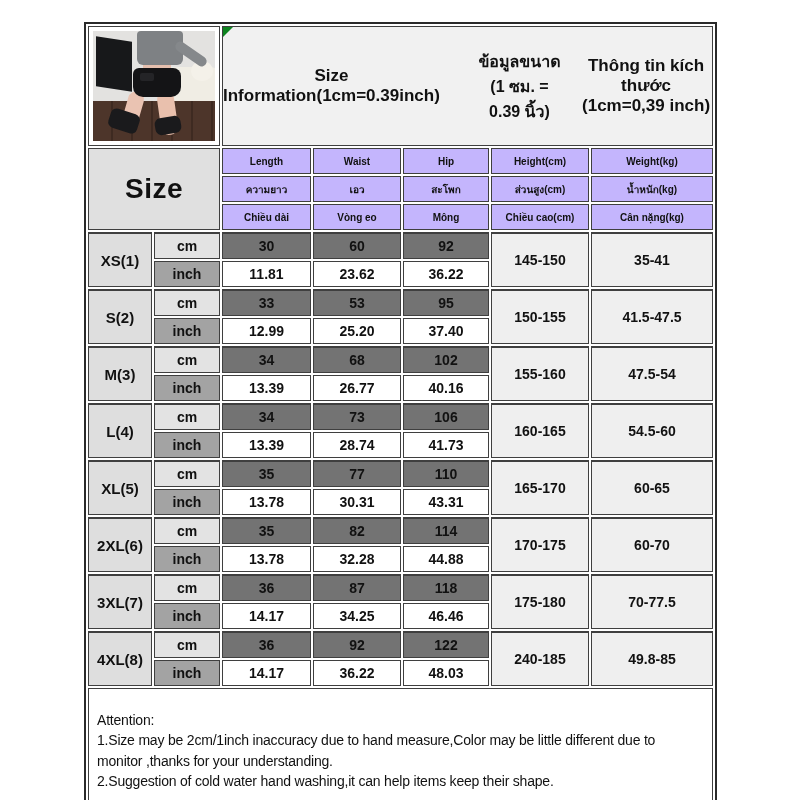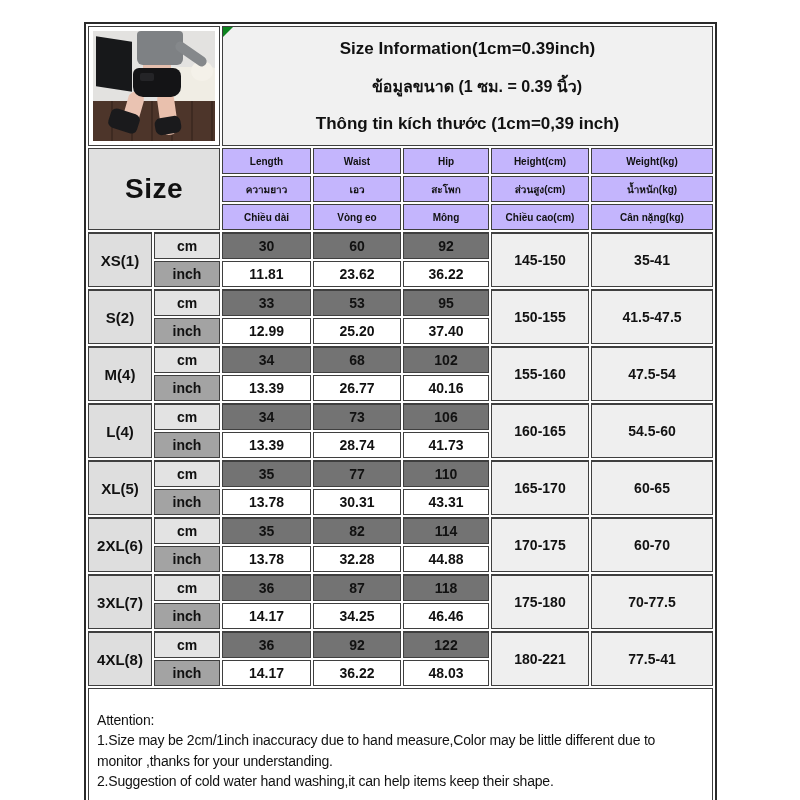--- a/index.html
+++ b/index.html
@@ -15,21 +15,21 @@
   td{
     border:1px solid #3f3f3f;text-align:center;vertical-align:middle;
     font-weight:bold;font-size:14px;padding:0;overflow:hidden;
   }
   
   .hcell{background:#c4b5fd;font-size:10px;height:24px;margin-left:44px;}
   .c-size{background:#e0e0e0;font-size:28px;letter-spacing:.5px;}
   
   .c-photo{background:#ffffff;height:118px;}
   .c-title{background:#f1f1f1;position:relative;}
-  .title-stack{display:flex;flex-direction:column;gap:15px;align-items:center;justify-content:center;}
+  .title-stack{display:flex;flex-direction:row;gap:15px;align-items:center;justify-content:center;}
   .t-en,.t-vi{font-size:17px;font-weight:bold;}
   .t-th{font-size:16px;font-weight:bold;margin-left:19px;}
   .corner-marker{position:absolute;top:0;left:0;width:0;height:0;
     border-top:10px solid #0e8420;border-right:10px solid transparent;}
   
   .lab{background:#dedede;font-size:15px;}
   .unit-cm{background:#e3e3e3;}
   .unit-in{background:#a3a3a3;}
   .vc{background:#737373;}
   .vi2{background:#ffffff;margin-top:18px;}
@@ -149,21 +149,21 @@
     <td class="mg" rowspan="2">41.5-47.5</td>
   </tr>
   <tr class="dr">
     <td class="unit-in">inch</td>
     <td class="vi2">12.99</td>
     <td class="vi2">25.20</td>
     <td class="vi2">37.40</td>
   </tr>
 
   <tr class="dr gtop">
-    <td class="lab" rowspan="2">M(4)</td>
+    <td class="lab" rowspan="2">M(3)</td>
     <td class="unit-cm">cm</td>
     <td class="vc">34</td>
     <td class="vc">68</td>
     <td class="vc">102</td>
     <td class="mg" rowspan="2">155-160</td>
     <td class="mg" rowspan="2">47.5-54</td>
   </tr>
   <tr class="dr">
     <td class="unit-in">inch</td>
     <td class="vi2">13.39</td>
@@ -234,22 +234,22 @@
     <td class="vi2">34.25</td>
     <td class="vi2">46.46</td>
   </tr>
 
   <tr class="dr gtop">
     <td class="lab" rowspan="2">4XL(8)</td>
     <td class="unit-cm">cm</td>
     <td class="vc">36</td>
     <td class="vc">92</td>
     <td class="vc">122</td>
-    <td class="mg" rowspan="2">180-221</td>
-    <td class="mg" rowspan="2">77.5-41</td>
+    <td class="mg" rowspan="2">240-185</td>
+    <td class="mg" rowspan="2">49.8-85</td>
   </tr>
   <tr class="dr">
     <td class="unit-in">inch</td>
     <td class="vi2">14.17</td>
     <td class="vi2">36.22</td>
     <td class="vi2">48.03</td>
   </tr>
 
   <tr>
     <td class="c-notes" colspan="7">

